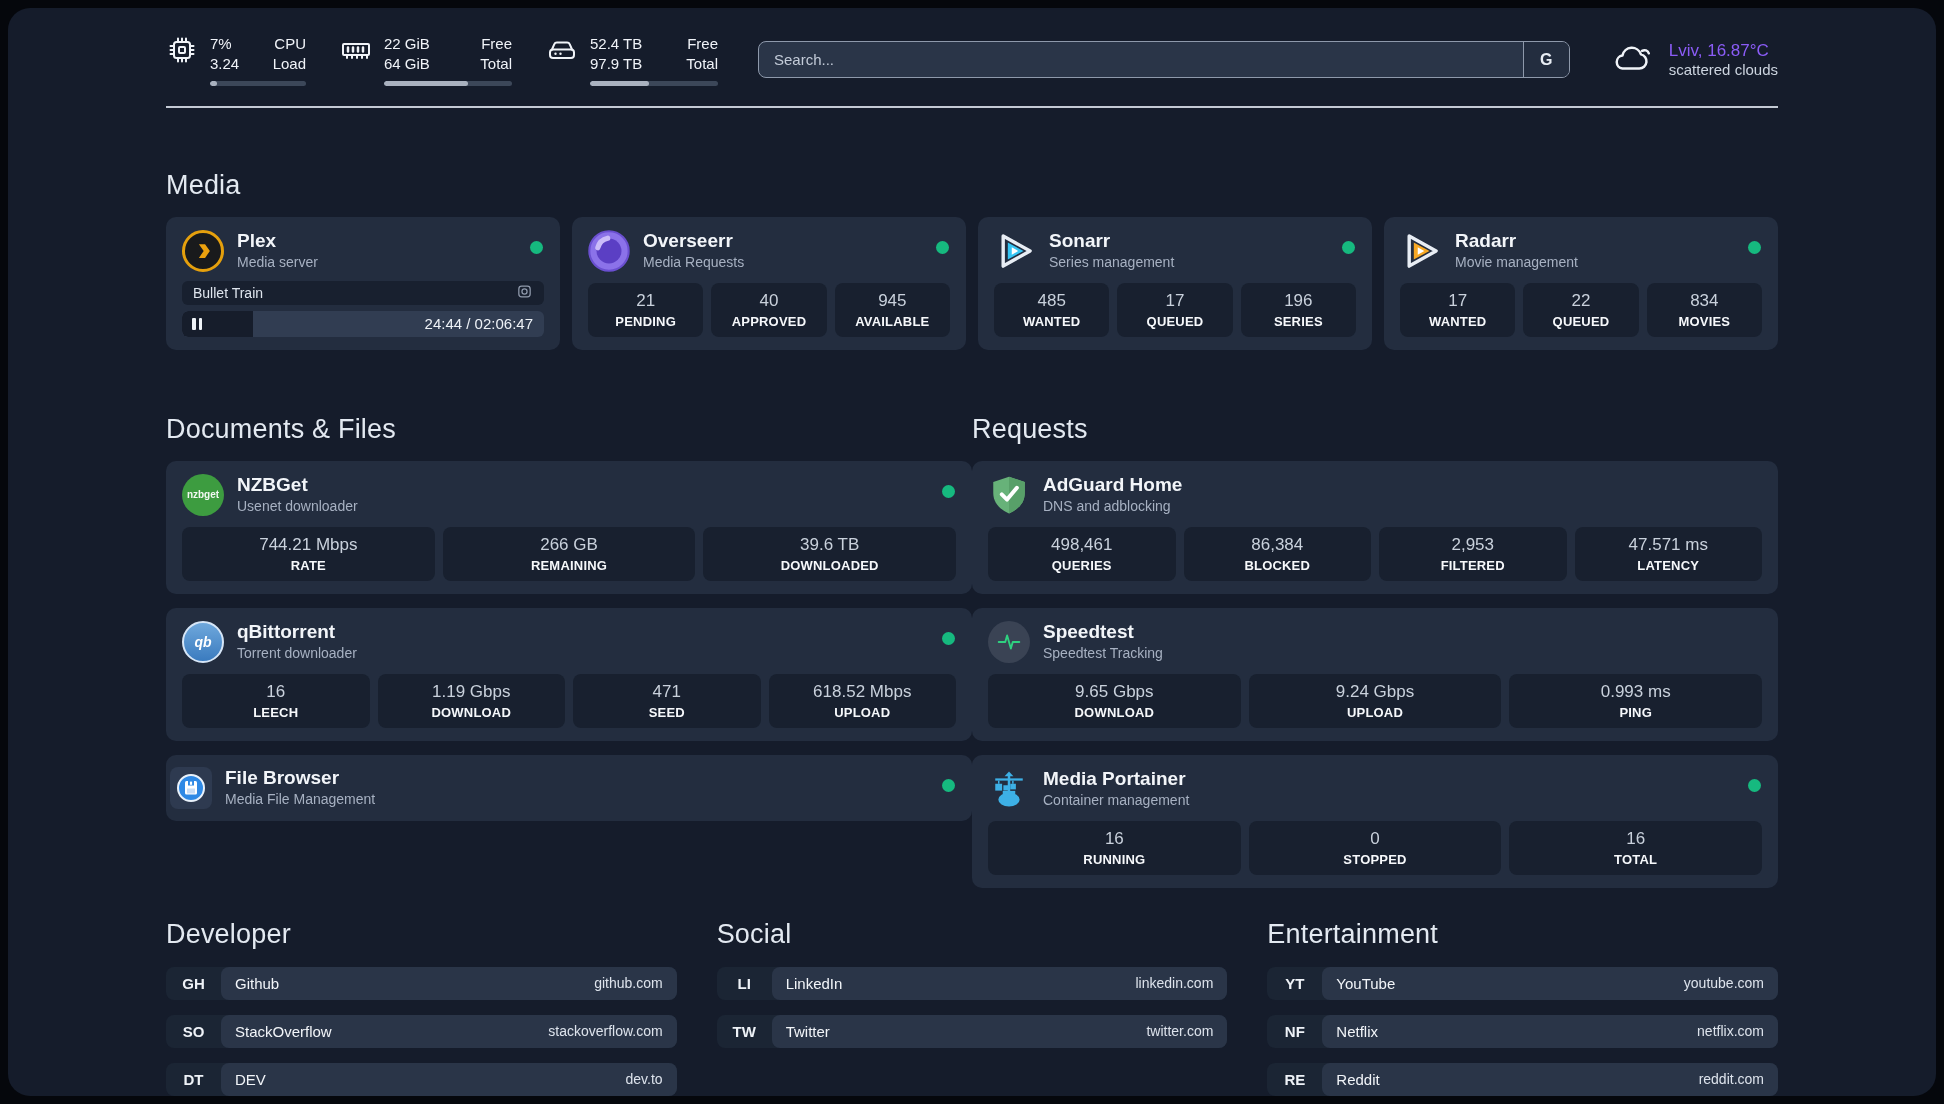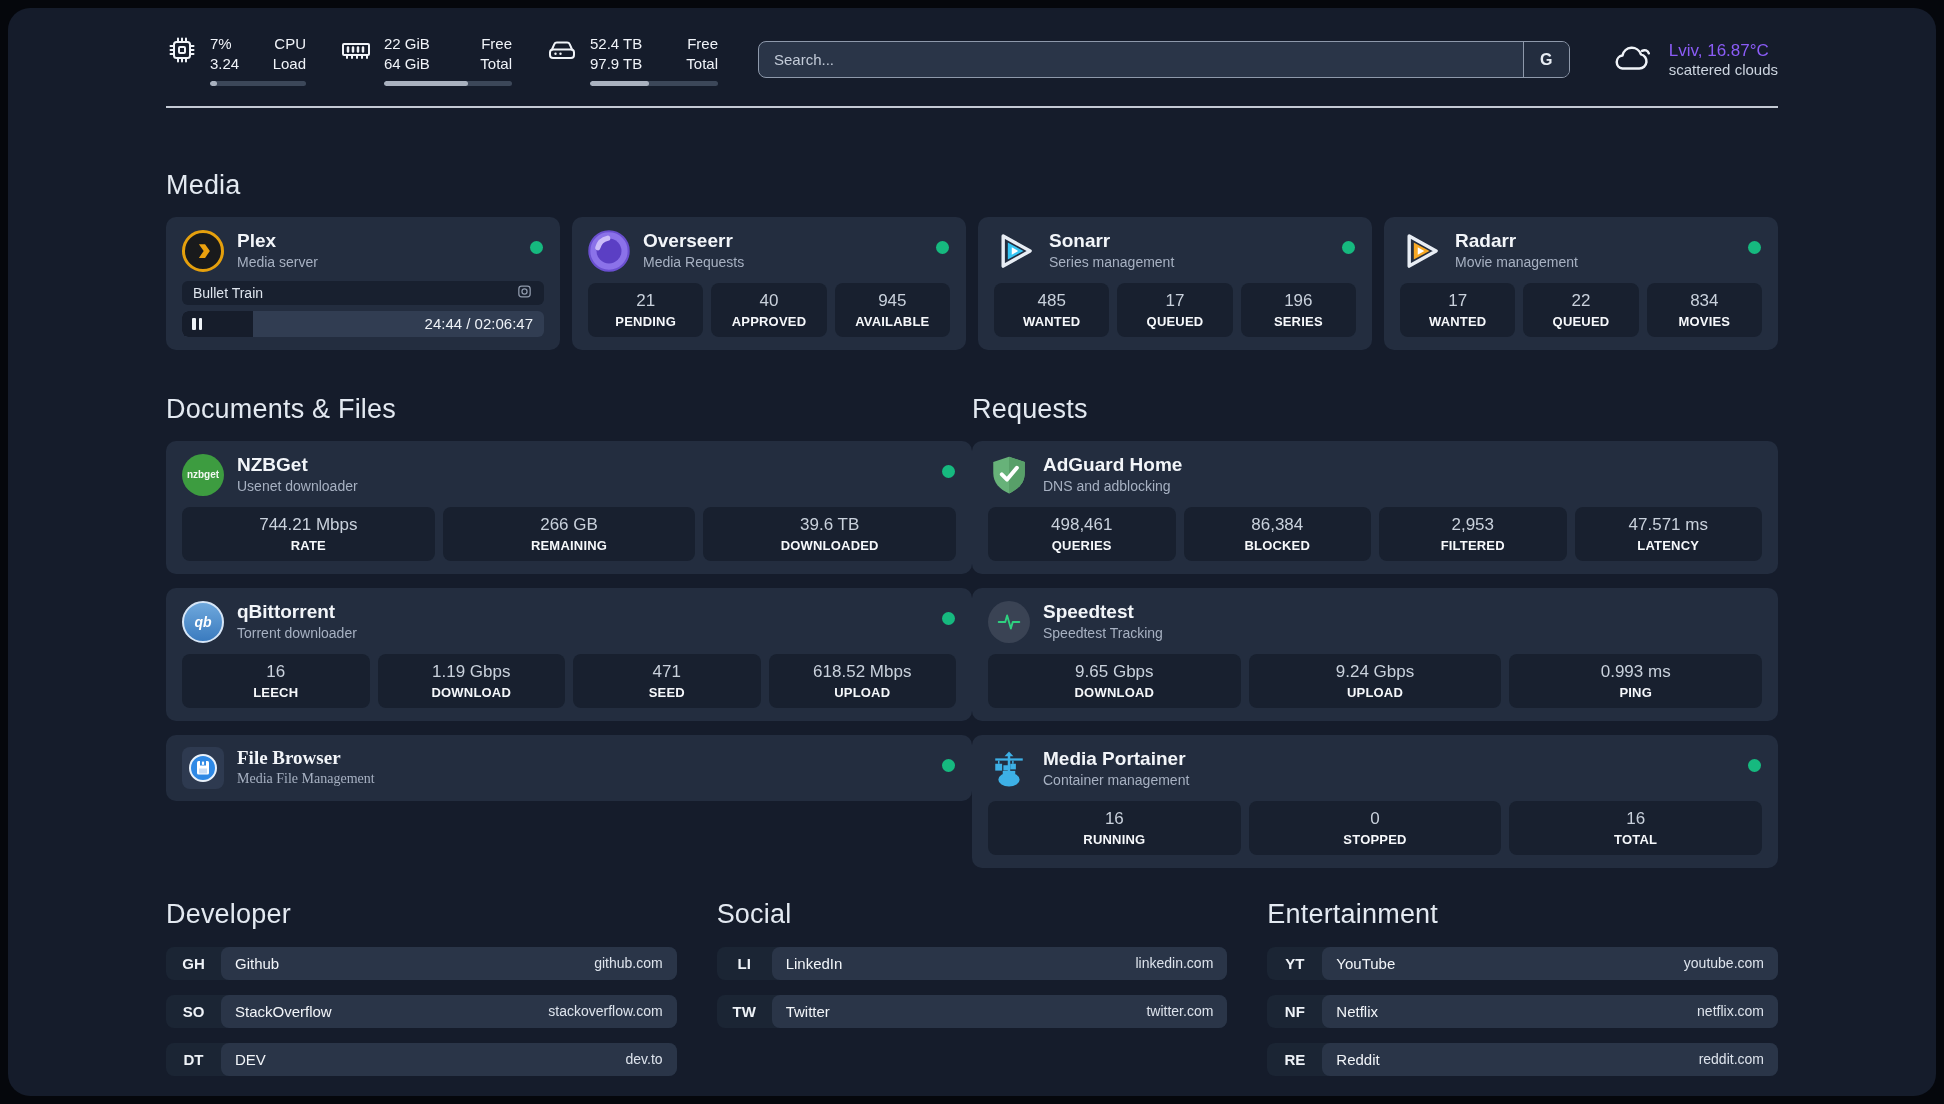--- a/index.html
+++ b/index.html
@@ -112,23 +112,23 @@
 
   
   .circle-icon { width: 42px; height: 42px; border-radius: 50%; display: flex; align-items: center; justify-content: center; }
   .plex-circle { background: #191a1c; border: 3px solid #e5a00d; }
   .nzb-circle { background: #3d9c40; font-size: 10px; font-weight: 700; color: #f2f8f2; }
   .qb-circle { background: linear-gradient(180deg, #6fa8dc, #3a7bbf); border: 2px solid #d6e6f7; font-size: 14px; font-weight: 700; color: #fff; font-style: italic; }
   .st-circle { background: #3a4354; }
   .fb-wrap { width: 42px; height: 42px; border-radius: 8px; background: #2e3a50; display: flex; align-items: center; justify-content: center; }
 
   
-  .two-col { margin-top: 44px; display: grid; grid-template-columns: 1fr 1fr; }
+  .two-col { margin-top: 64px; display: grid; grid-template-columns: 1fr 1fr; }
   .col-cards { margin-top: 16px; display: flex; flex-direction: column; gap: 14px; }
-  .card.slim { padding: 12px 16px; font-family: Liberation Serif, serif; }
+  .card.slim { padding: 12px 4px; }
 
   
   .links-grid { margin-top: 31px; display: grid; grid-template-columns: 1fr 1fr 1fr; gap: 40px; }
   .link-rows { margin-top: 17px; display: flex; flex-direction: column; gap: 15px; }
   .link-row {
     display: flex; align-items: stretch; height: 33px;
     background: #1b2534; border-radius: 8px; cursor: pointer;
   }
   .link-tag { width: 55px; display: flex; align-items: center; justify-content: center; font-size: 15px; font-weight: 600; color: #eef2f7; }
   .link-pill {

